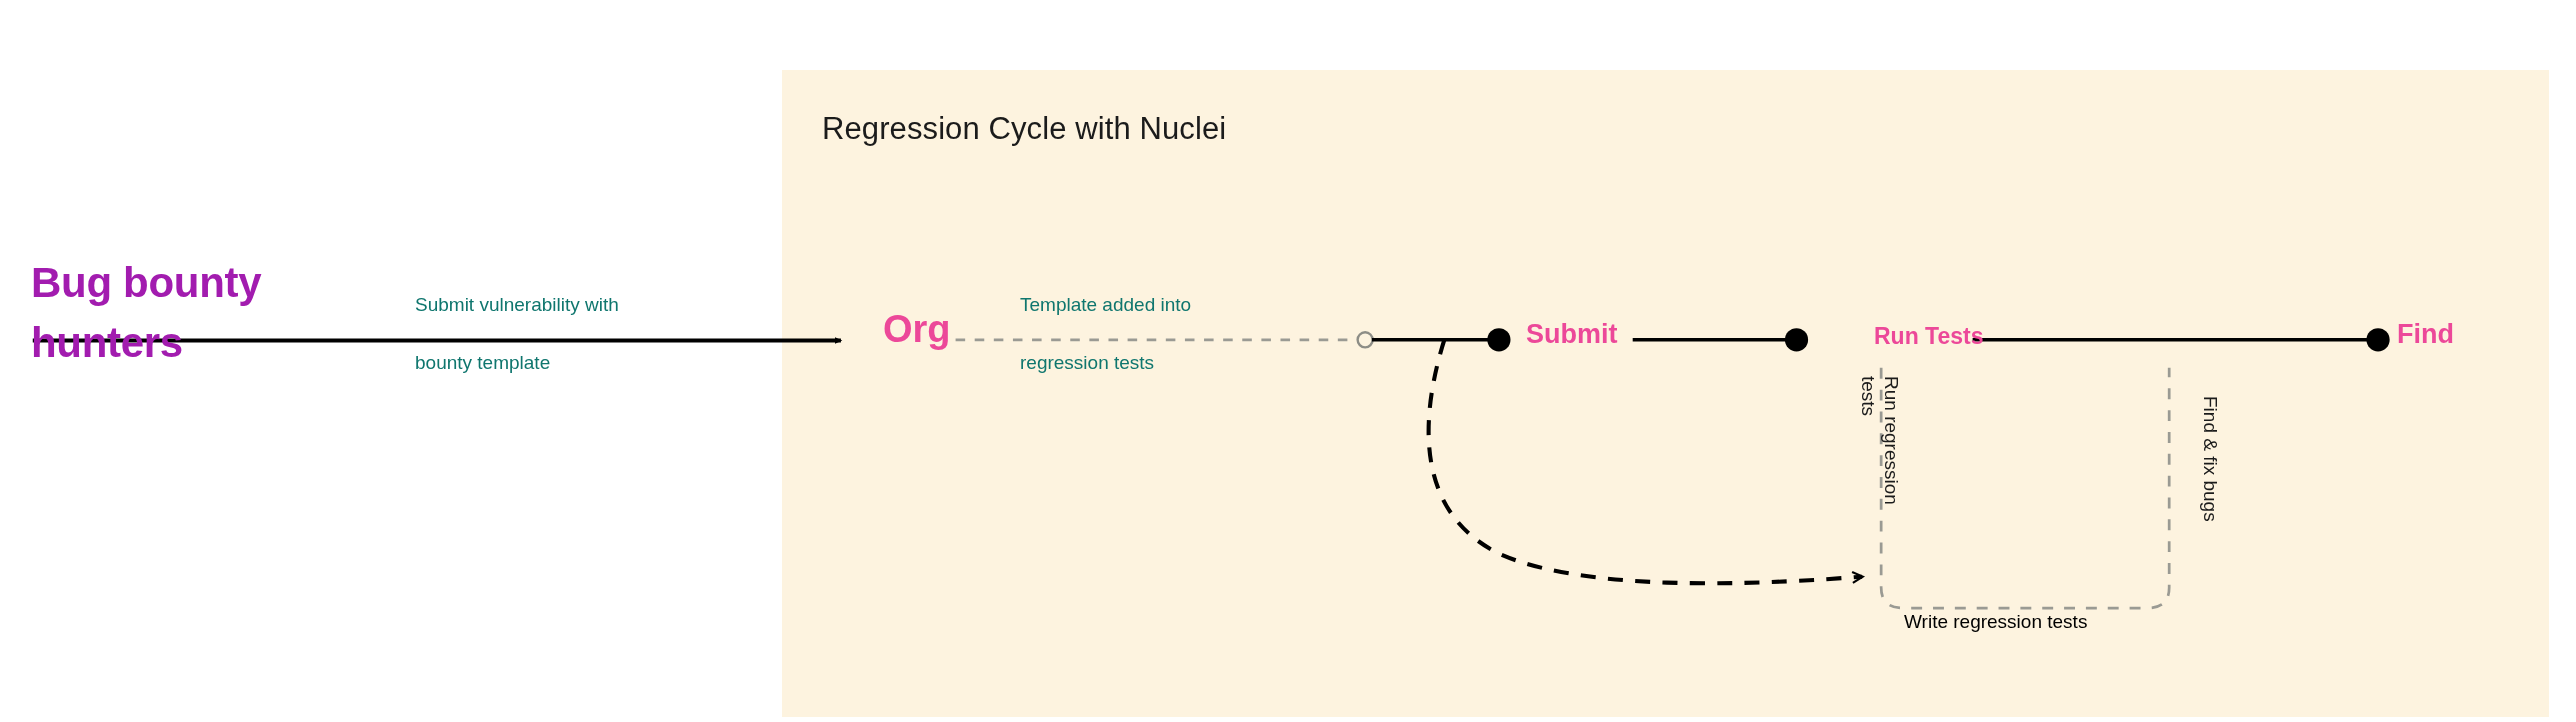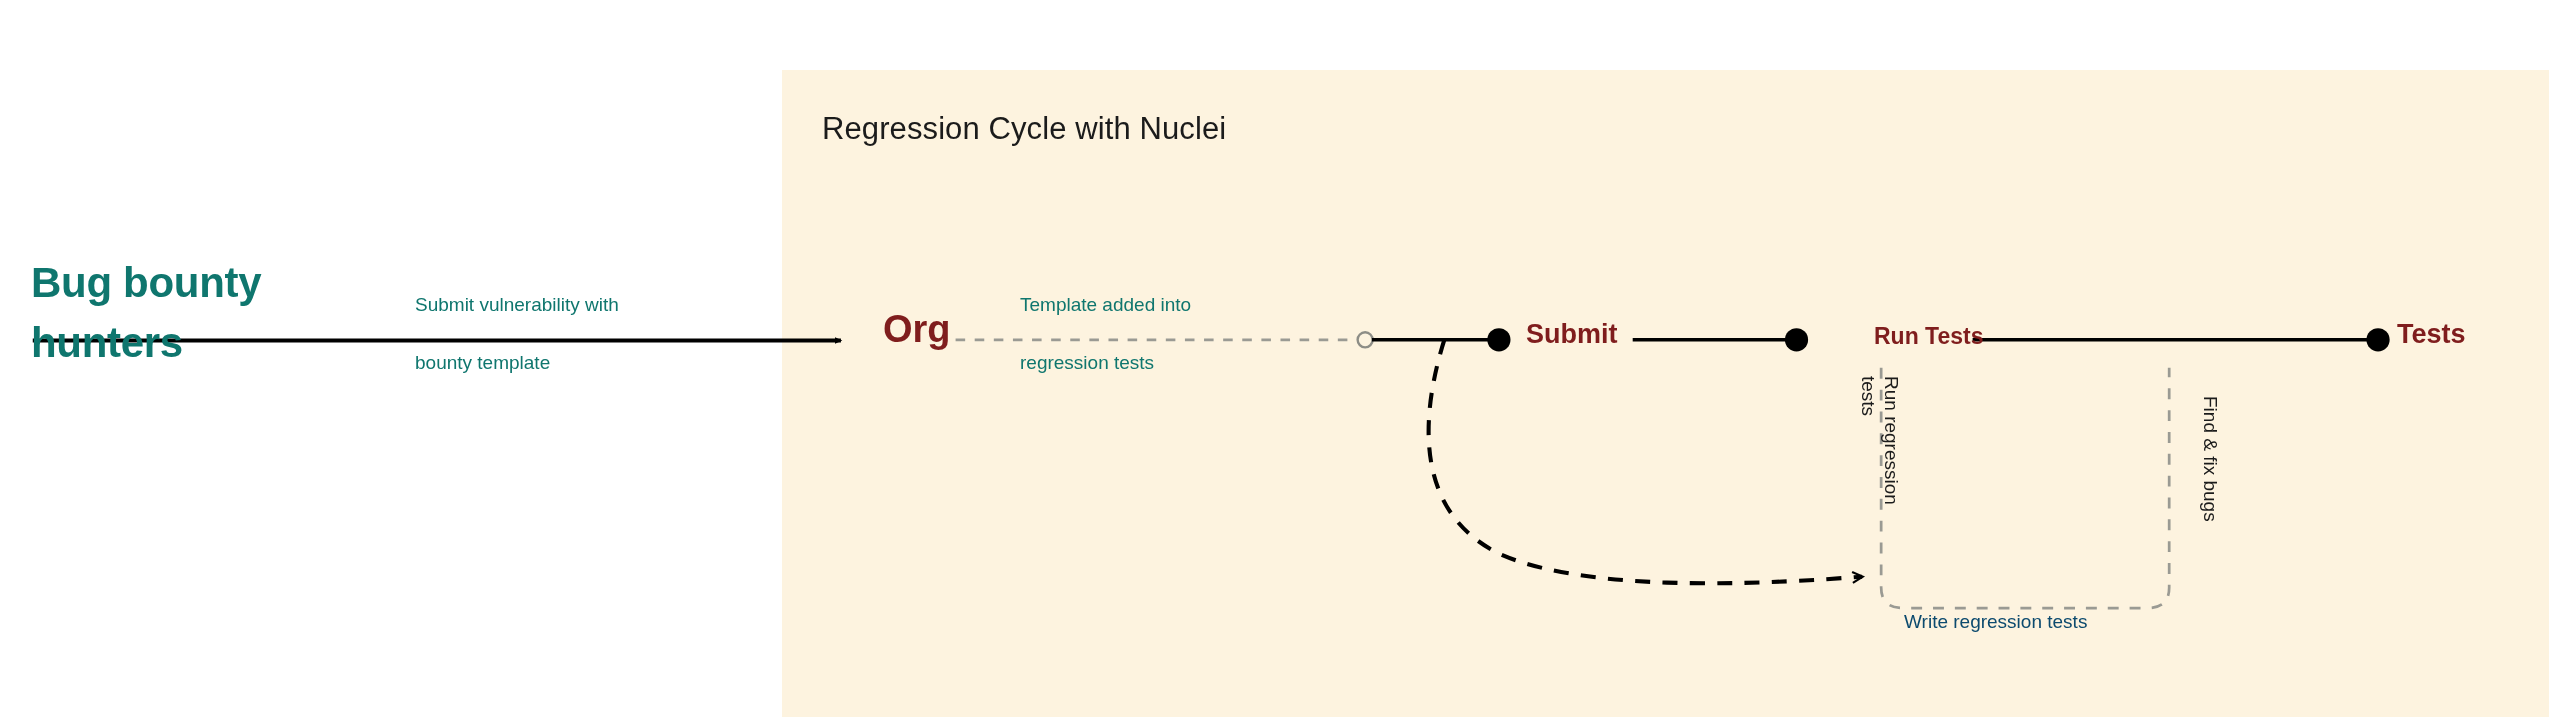--- a/index.html
+++ b/index.html
@@ -37,42 +37,42 @@
     letter-spacing: 0.1px;
     white-space: nowrap;
   }
   #actor-heading {
     position: absolute;
     left: 31px;
     top: 217px;
     width: 382px;
     font-size: 42px;
     font-weight: 700;
-    color: #0f766e;
+    color: #a21caf;
     line-height: 60px;
     letter-spacing: -0.3px;
   }
   .edge-label {
     position: absolute;
     font-size: 19px;
     font-weight: 400;
     color: #0f766e;
     white-space: nowrap;
     line-height: 1;
   }
   #submit-label-l1 { left: 415px; top: 259px; }
   #submit-label-l2 { left: 415px; top: 317px; }
   #template-label-l1 { left: 1020px; top: 259px; }
   #template-label-l2 { left: 1020px; top: 317px; }
   #write-tests-label {
     position: absolute;
     left: 1904px;
     top: 575px;
     font-size: 19px;
-    color: #0c4a6e;
+    color: #000000;
     white-space: nowrap;
   }
   .rot-label {
     position: absolute;
     font-size: 19px;
     color: #1b1b1b;
     line-height: 23px;
     transform-origin: left top;
     white-space: pre;
   }
@@ -83,21 +83,21 @@
     text-align: left;
   }
   #find-fix-label {
     left: 2199px;
     top: 360px;
     transform: rotate(90deg) translateY(-100%);
   }
   .node-label {
     position: absolute;
     font-weight: 700;
-    color: #7f1d1d;
+    color: #ec4899;
     white-space: nowrap;
     line-height: 1;
   }
   #node-org   { left: 883px; top: 274px; font-size: 38px; }
   #node-build { left: 1526px; top: 285px; font-size: 27px; }
   #node-runtests { left: 1874px; top: 289px; font-size: 23px; }
   #node-ship  { left: 2397px; top: 285px; font-size: 27px; }
   svg.lines {
     position: absolute;
     left: 0; top: 0;
@@ -149,21 +149,21 @@
 
   <div class="edge-label" id="submit-label-l1">Submit vulnerability with</div>
   <div class="edge-label" id="submit-label-l2">bounty template</div>
 
   <div class="edge-label" id="template-label-l1">Template added into</div>
   <div class="edge-label" id="template-label-l2">regression tests</div>
 
   <div class="node-label" id="node-org">Org</div>
   <div class="node-label" id="node-build">Submit</div>
   <div class="node-label" id="node-runtests">Run Tests</div>
-  <div class="node-label" id="node-ship">Tests</div>
+  <div class="node-label" id="node-ship">Find</div>
 
   <div class="rot-label" id="run-regression-label" style="width:171px; white-space:normal;">Run regression tests</div>
 
   <div class="rot-label" id="find-fix-label">Find &amp; fix bugs</div>
 
   <div id="write-tests-label">Write regression tests</div>
 
 </div>
 
 

